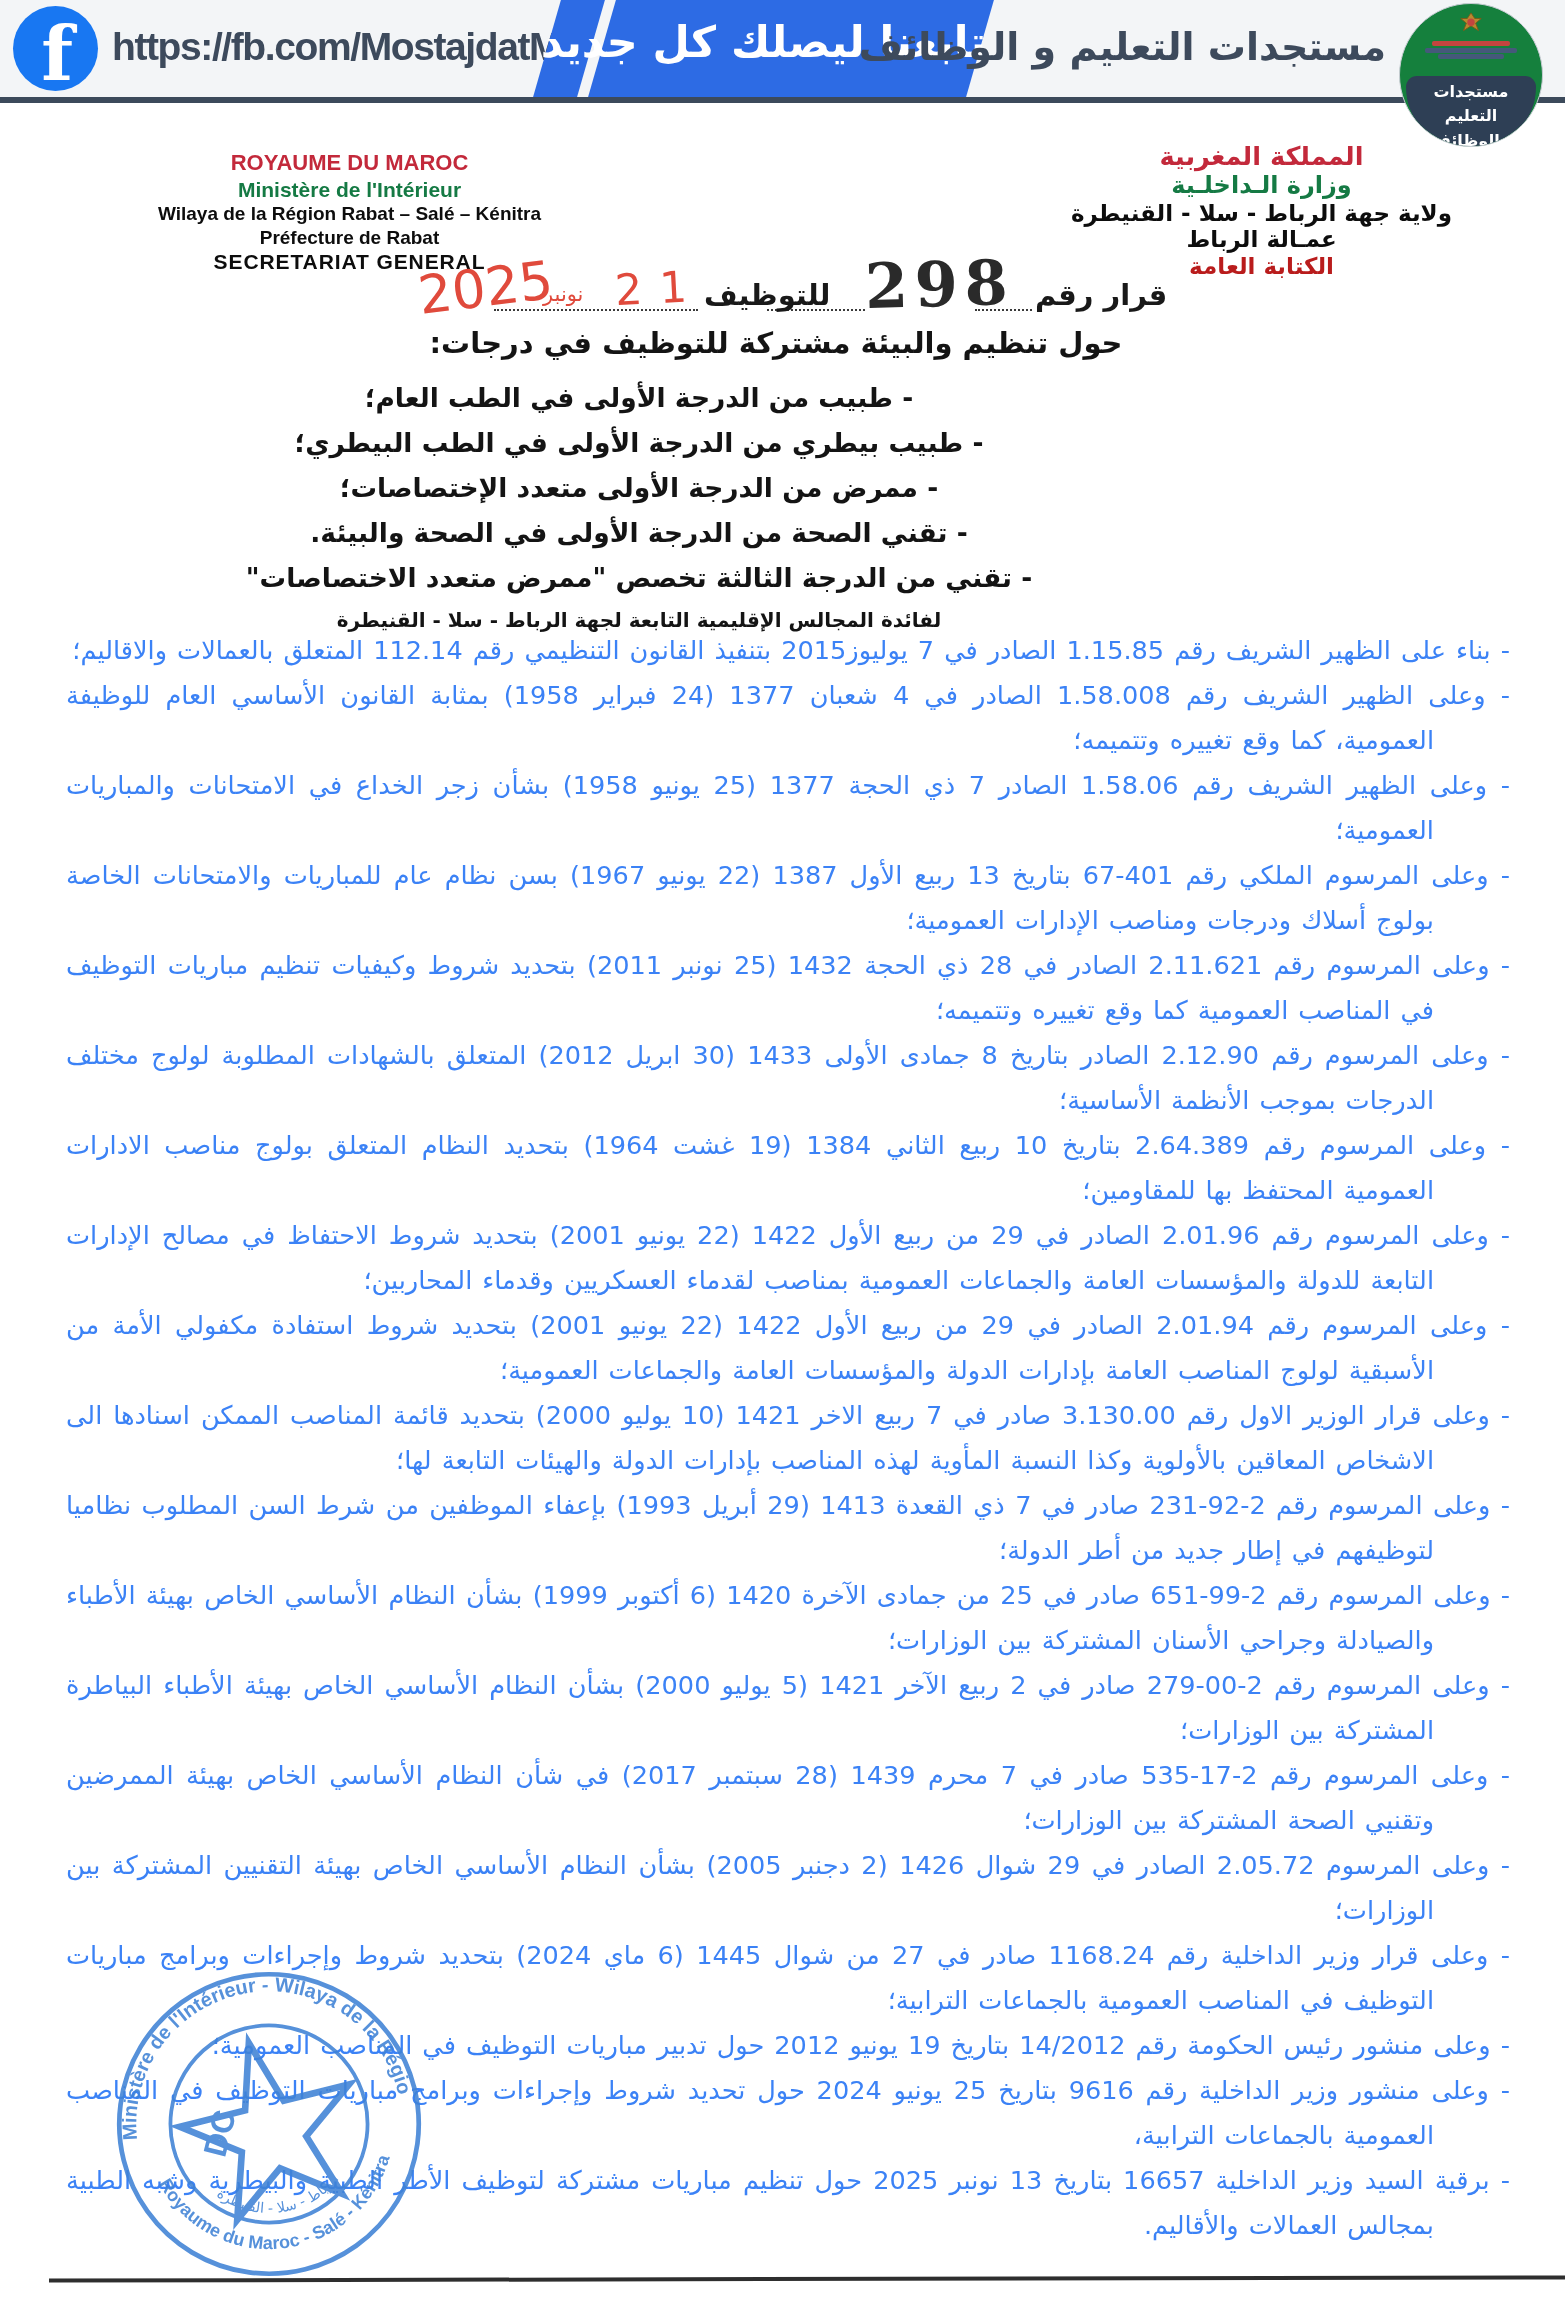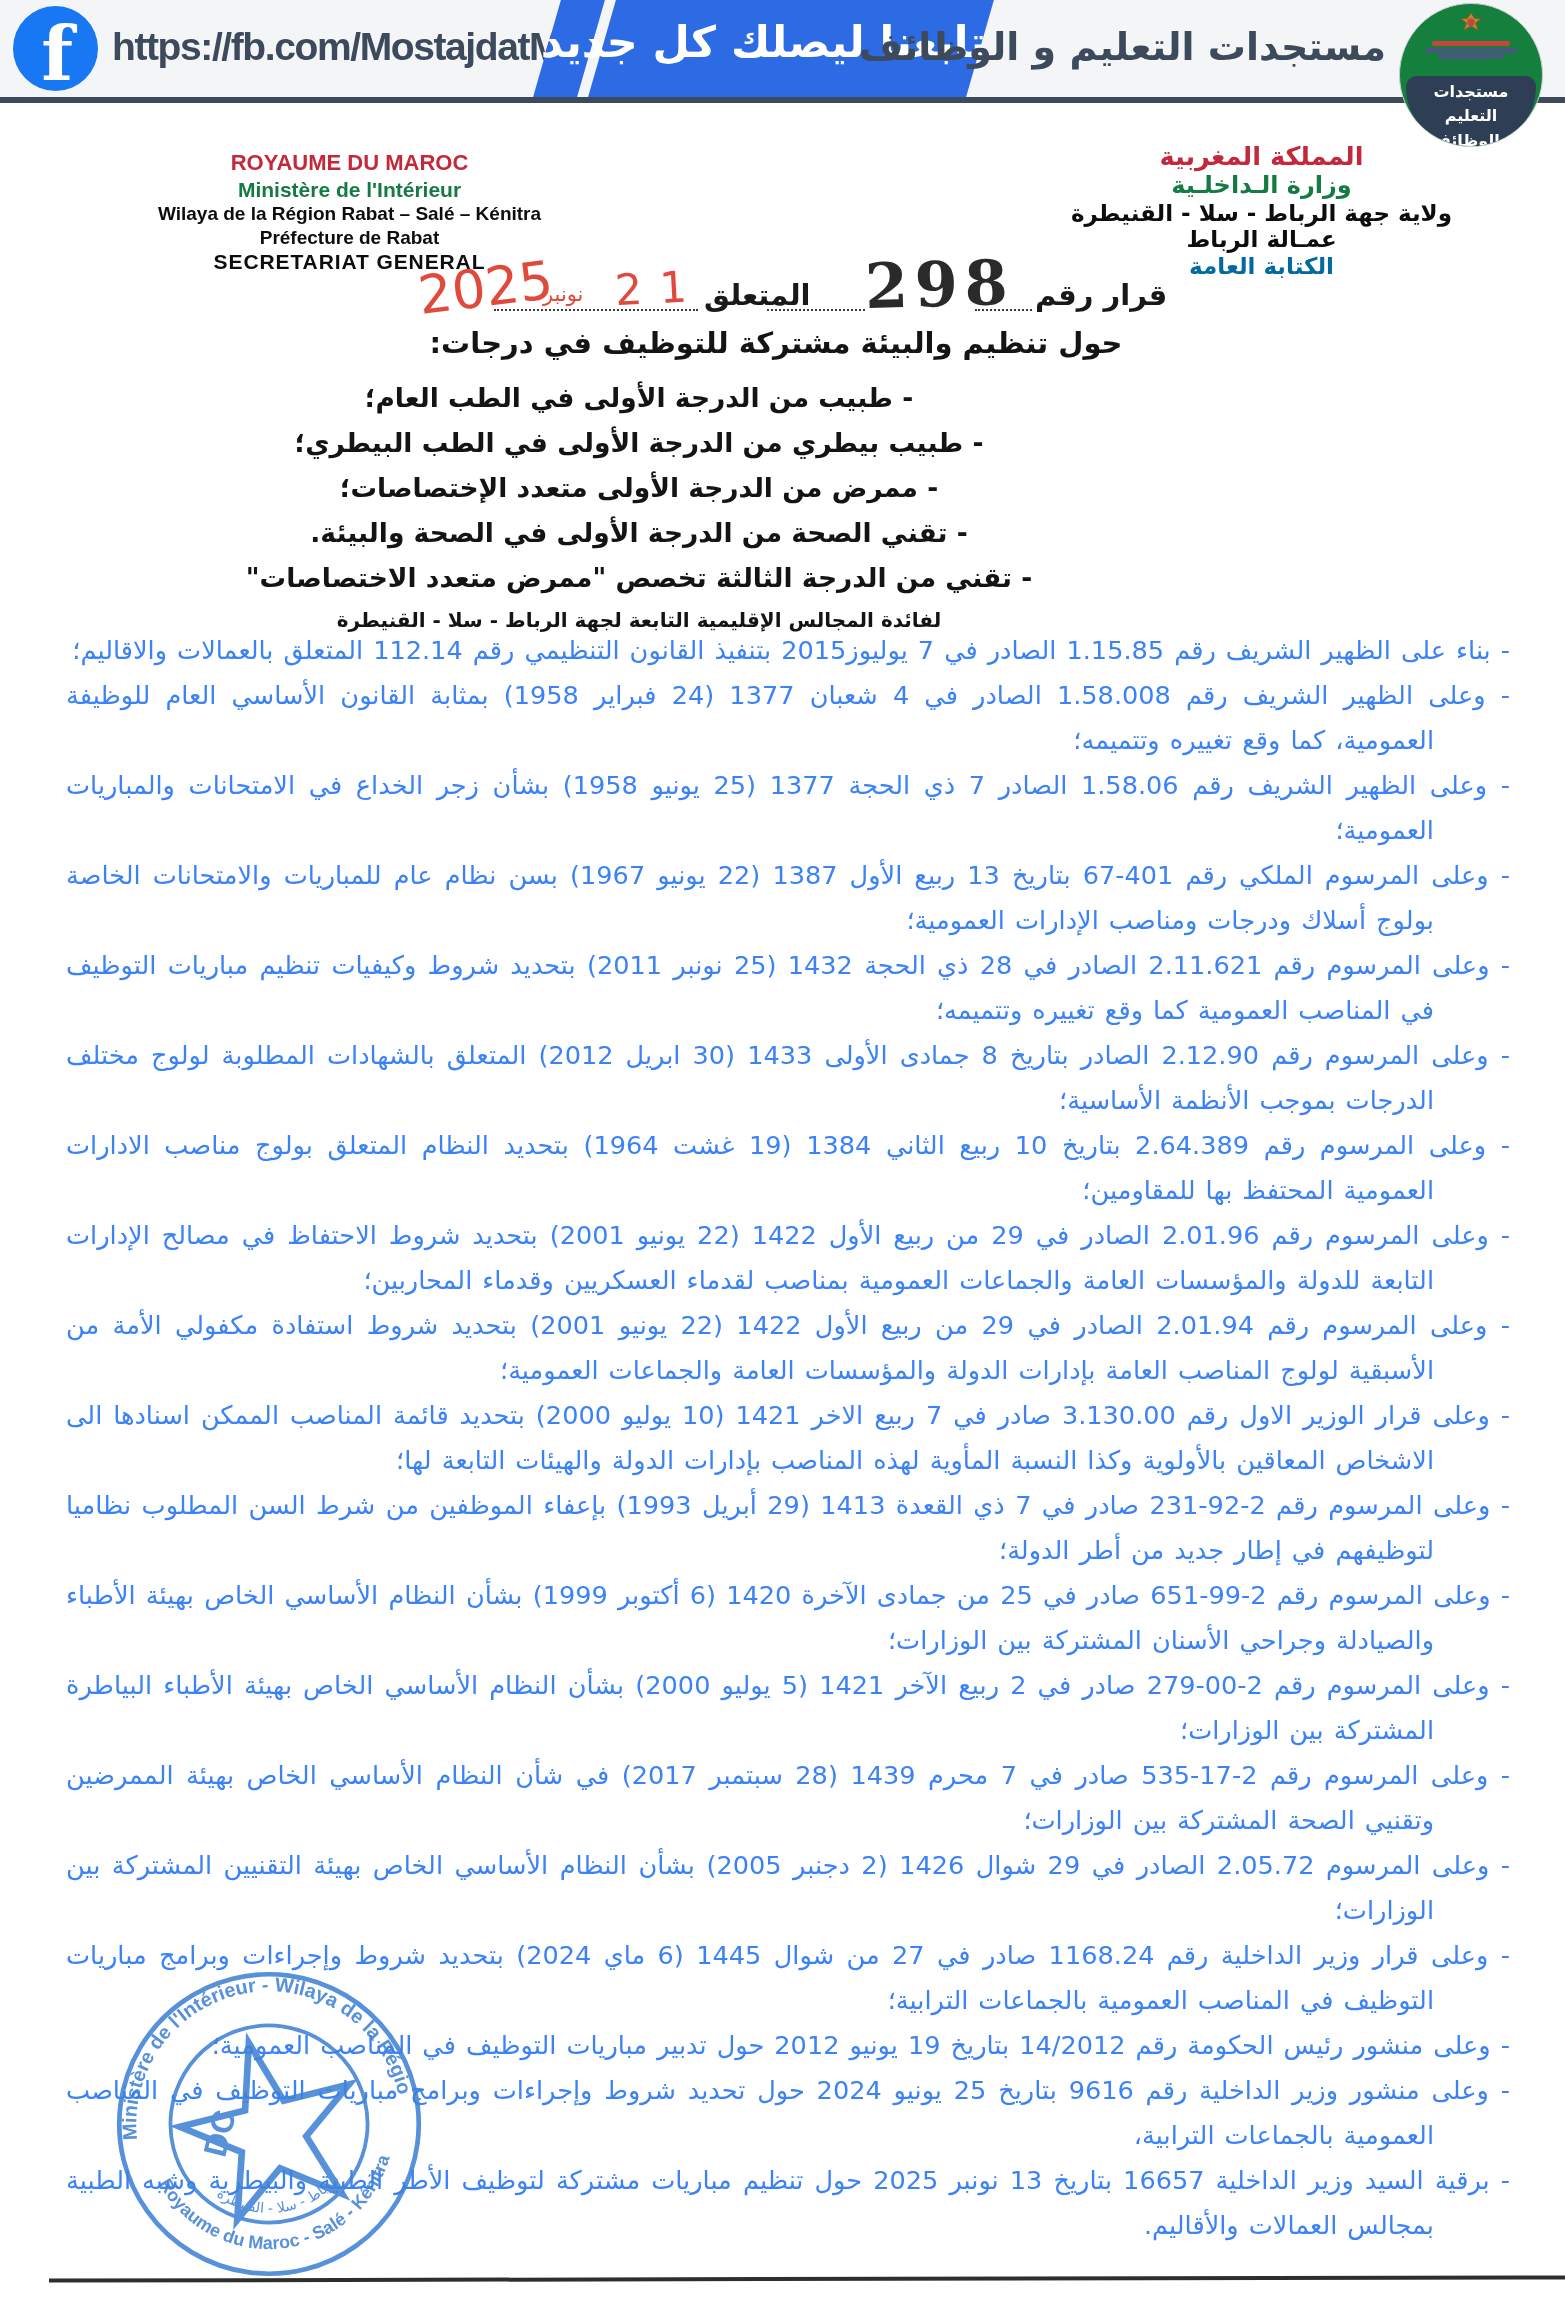--- a/index.html
+++ b/index.html
@@ -114,29 +114,29 @@
     <div class="l2" style="color: rgb(13, 13, 13);">Wilaya de la Région Rabat – Salé – Kénitra</div>
     <div class="l3" style="color: rgb(13, 13, 13);">Préfecture de Rabat</div>
     <div class="l4" style="color: rgb(13, 13, 13);">SECRETARIAT GENERAL</div>
   </div>
 <div class="hdr-ar">
 
 <div class="a0" style="color: rgb(195, 41, 59);">المملكة المغربية</div>
     <div class="a1" style="color: rgb(21, 122, 68); text-align: center;">وزارة الـداخلـية</div>
     <div class="a2" style="color: rgb(13, 13, 13);">ولاية جهة الرباط - سلا - القنيطرة</div>
     <div class="a3" style="color: rgb(13, 13, 13);">عمـالة الرباط</div>
-    <div class="a4" style="color: #0369a1;">الكتابة العامة</div>
+    <div class="a4" style="color: #b91c1c;">الكتابة العامة</div>
   </div>
 
 <div class="decree-line">
   <span class="lbl lbl-qarar">قرار رقم</span>
   <span class="dots dots-c"></span>
   <span class="num-stamped">298</span>
   <span class="dots dots-b"></span>
-  <span class="lbl lbl-date">المتعلق</span>
+  <span class="lbl lbl-date">للتوظيف</span>
   <span class="dots dots-a"></span>
   <span class="hw-red hw-day">21</span>
   <span class="hw-red hw-month">نونبر</span>
   <span class="hw-red hw-year">2025</span>
 </div>
 
 <div class="subject">حول تنظيم والبيئة مشتركة للتوظيف في درجات:</div>
 
 <div class="grades">
 

